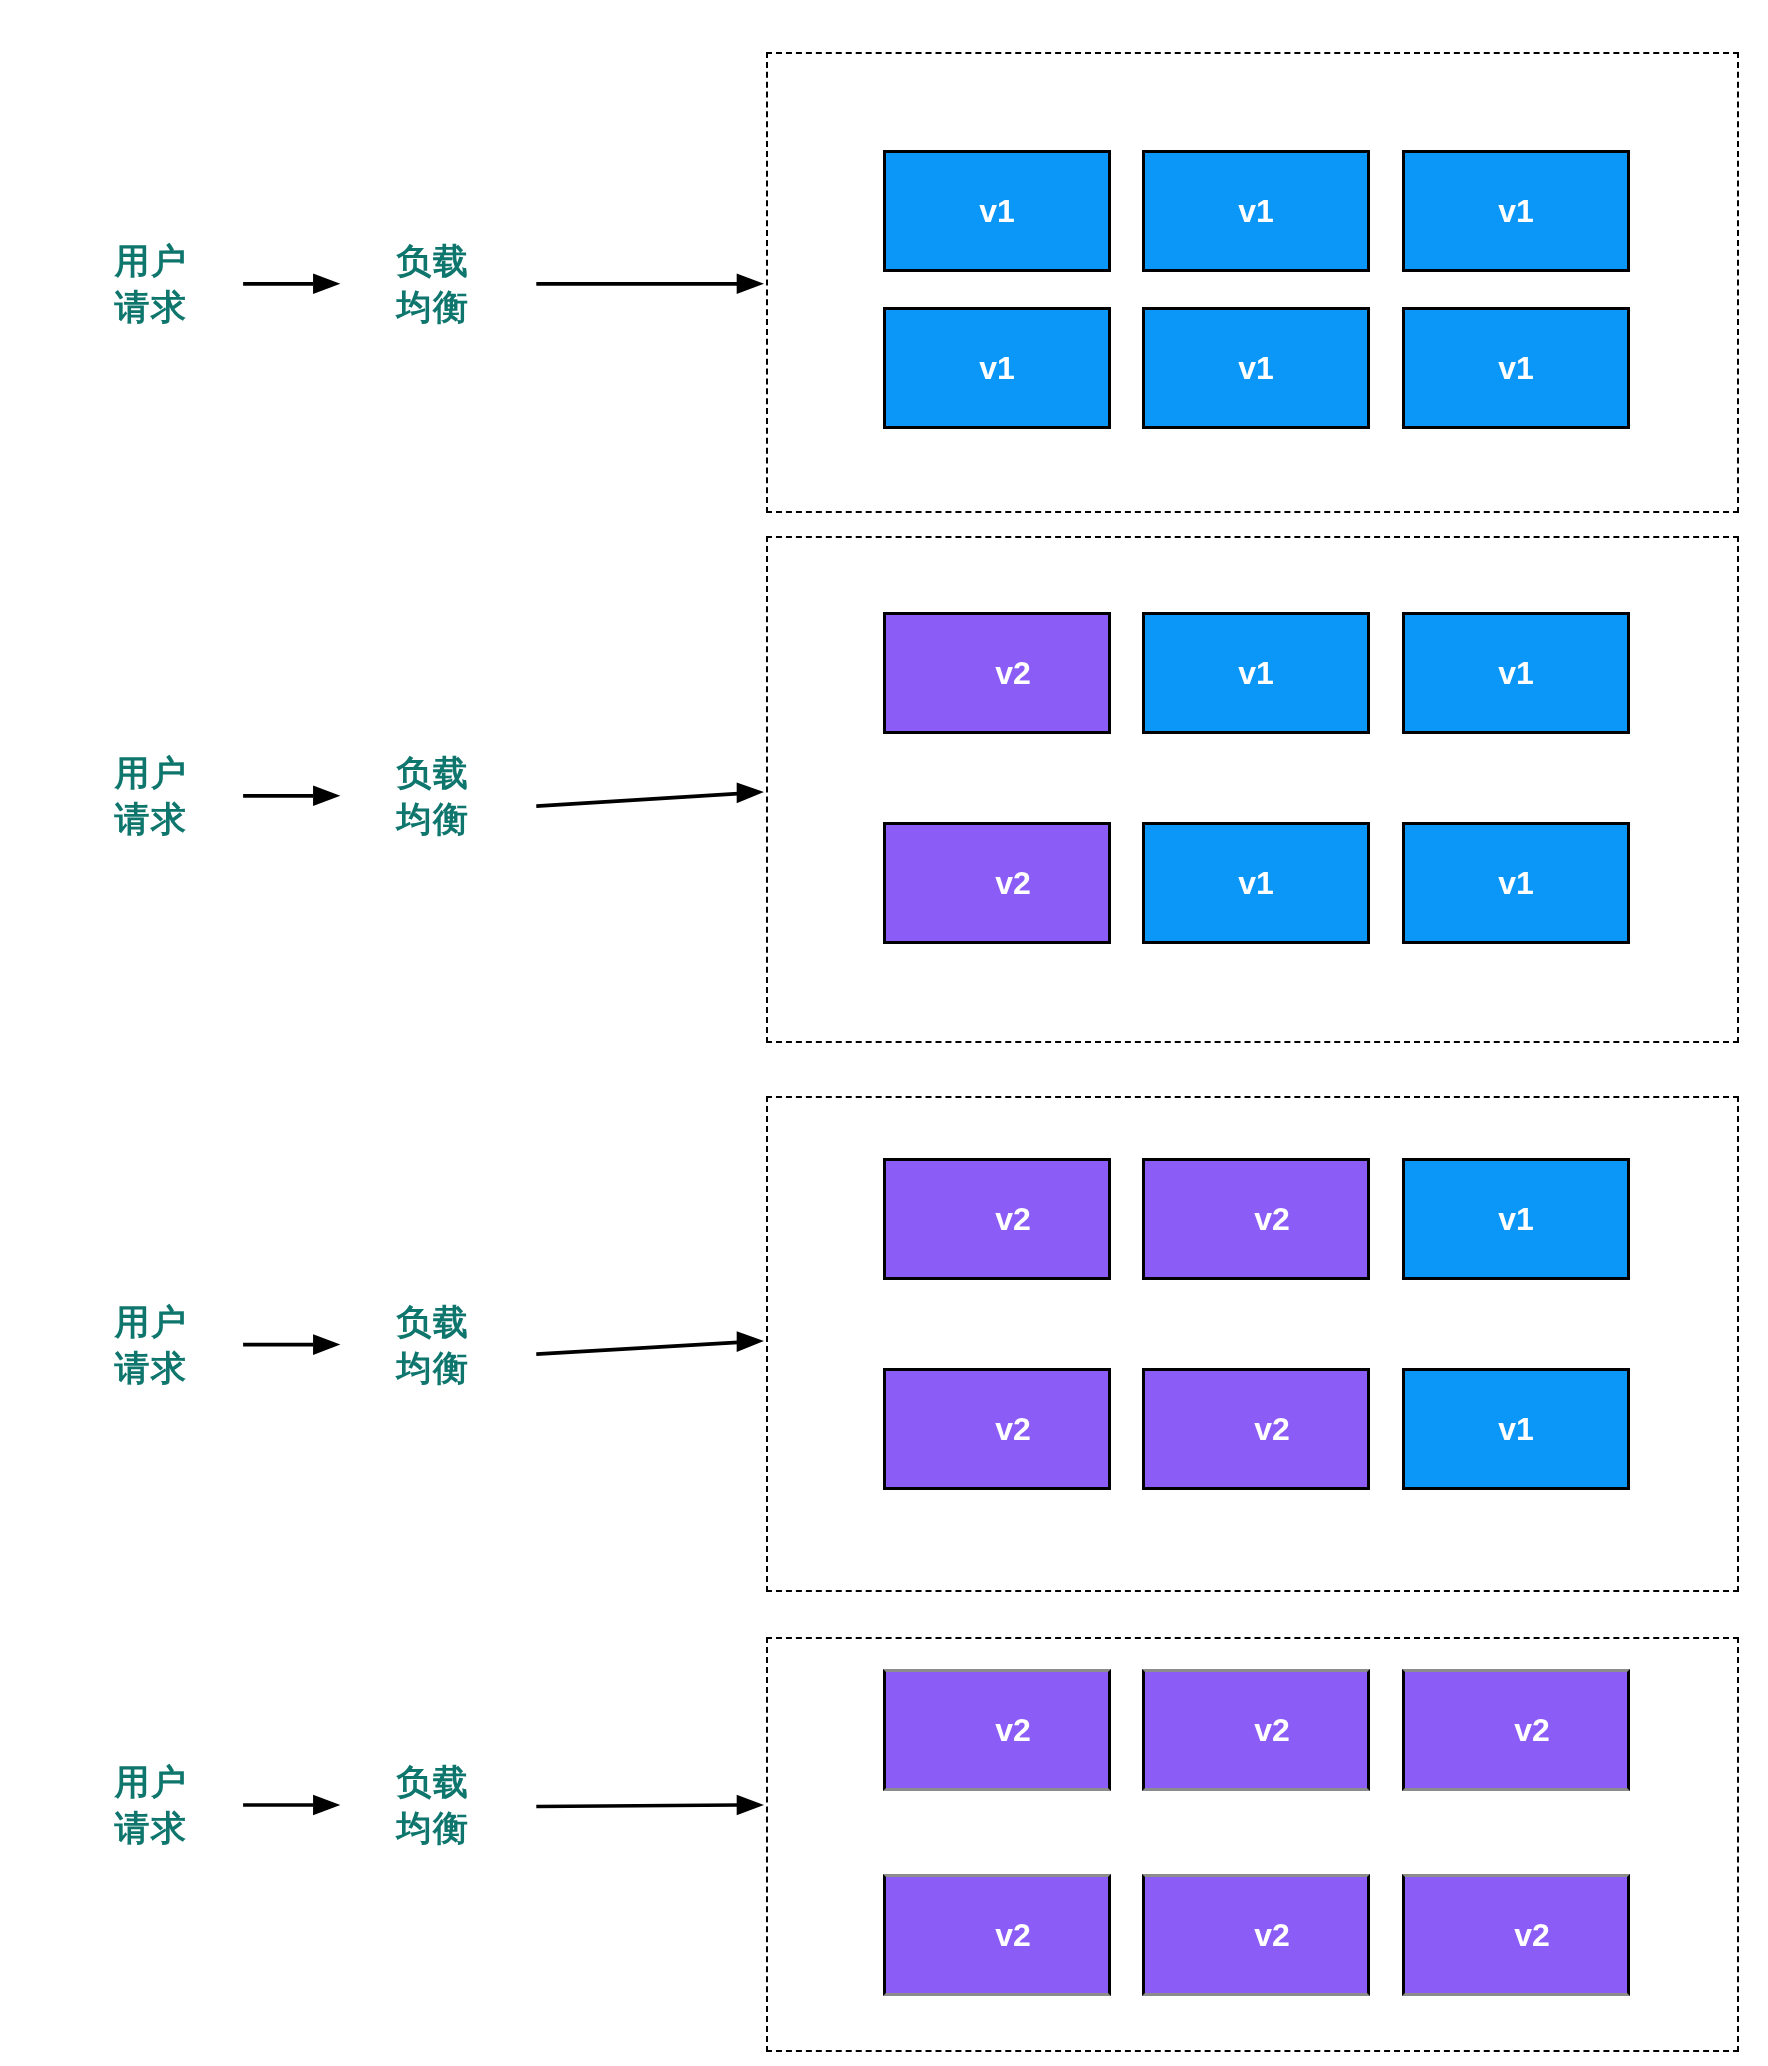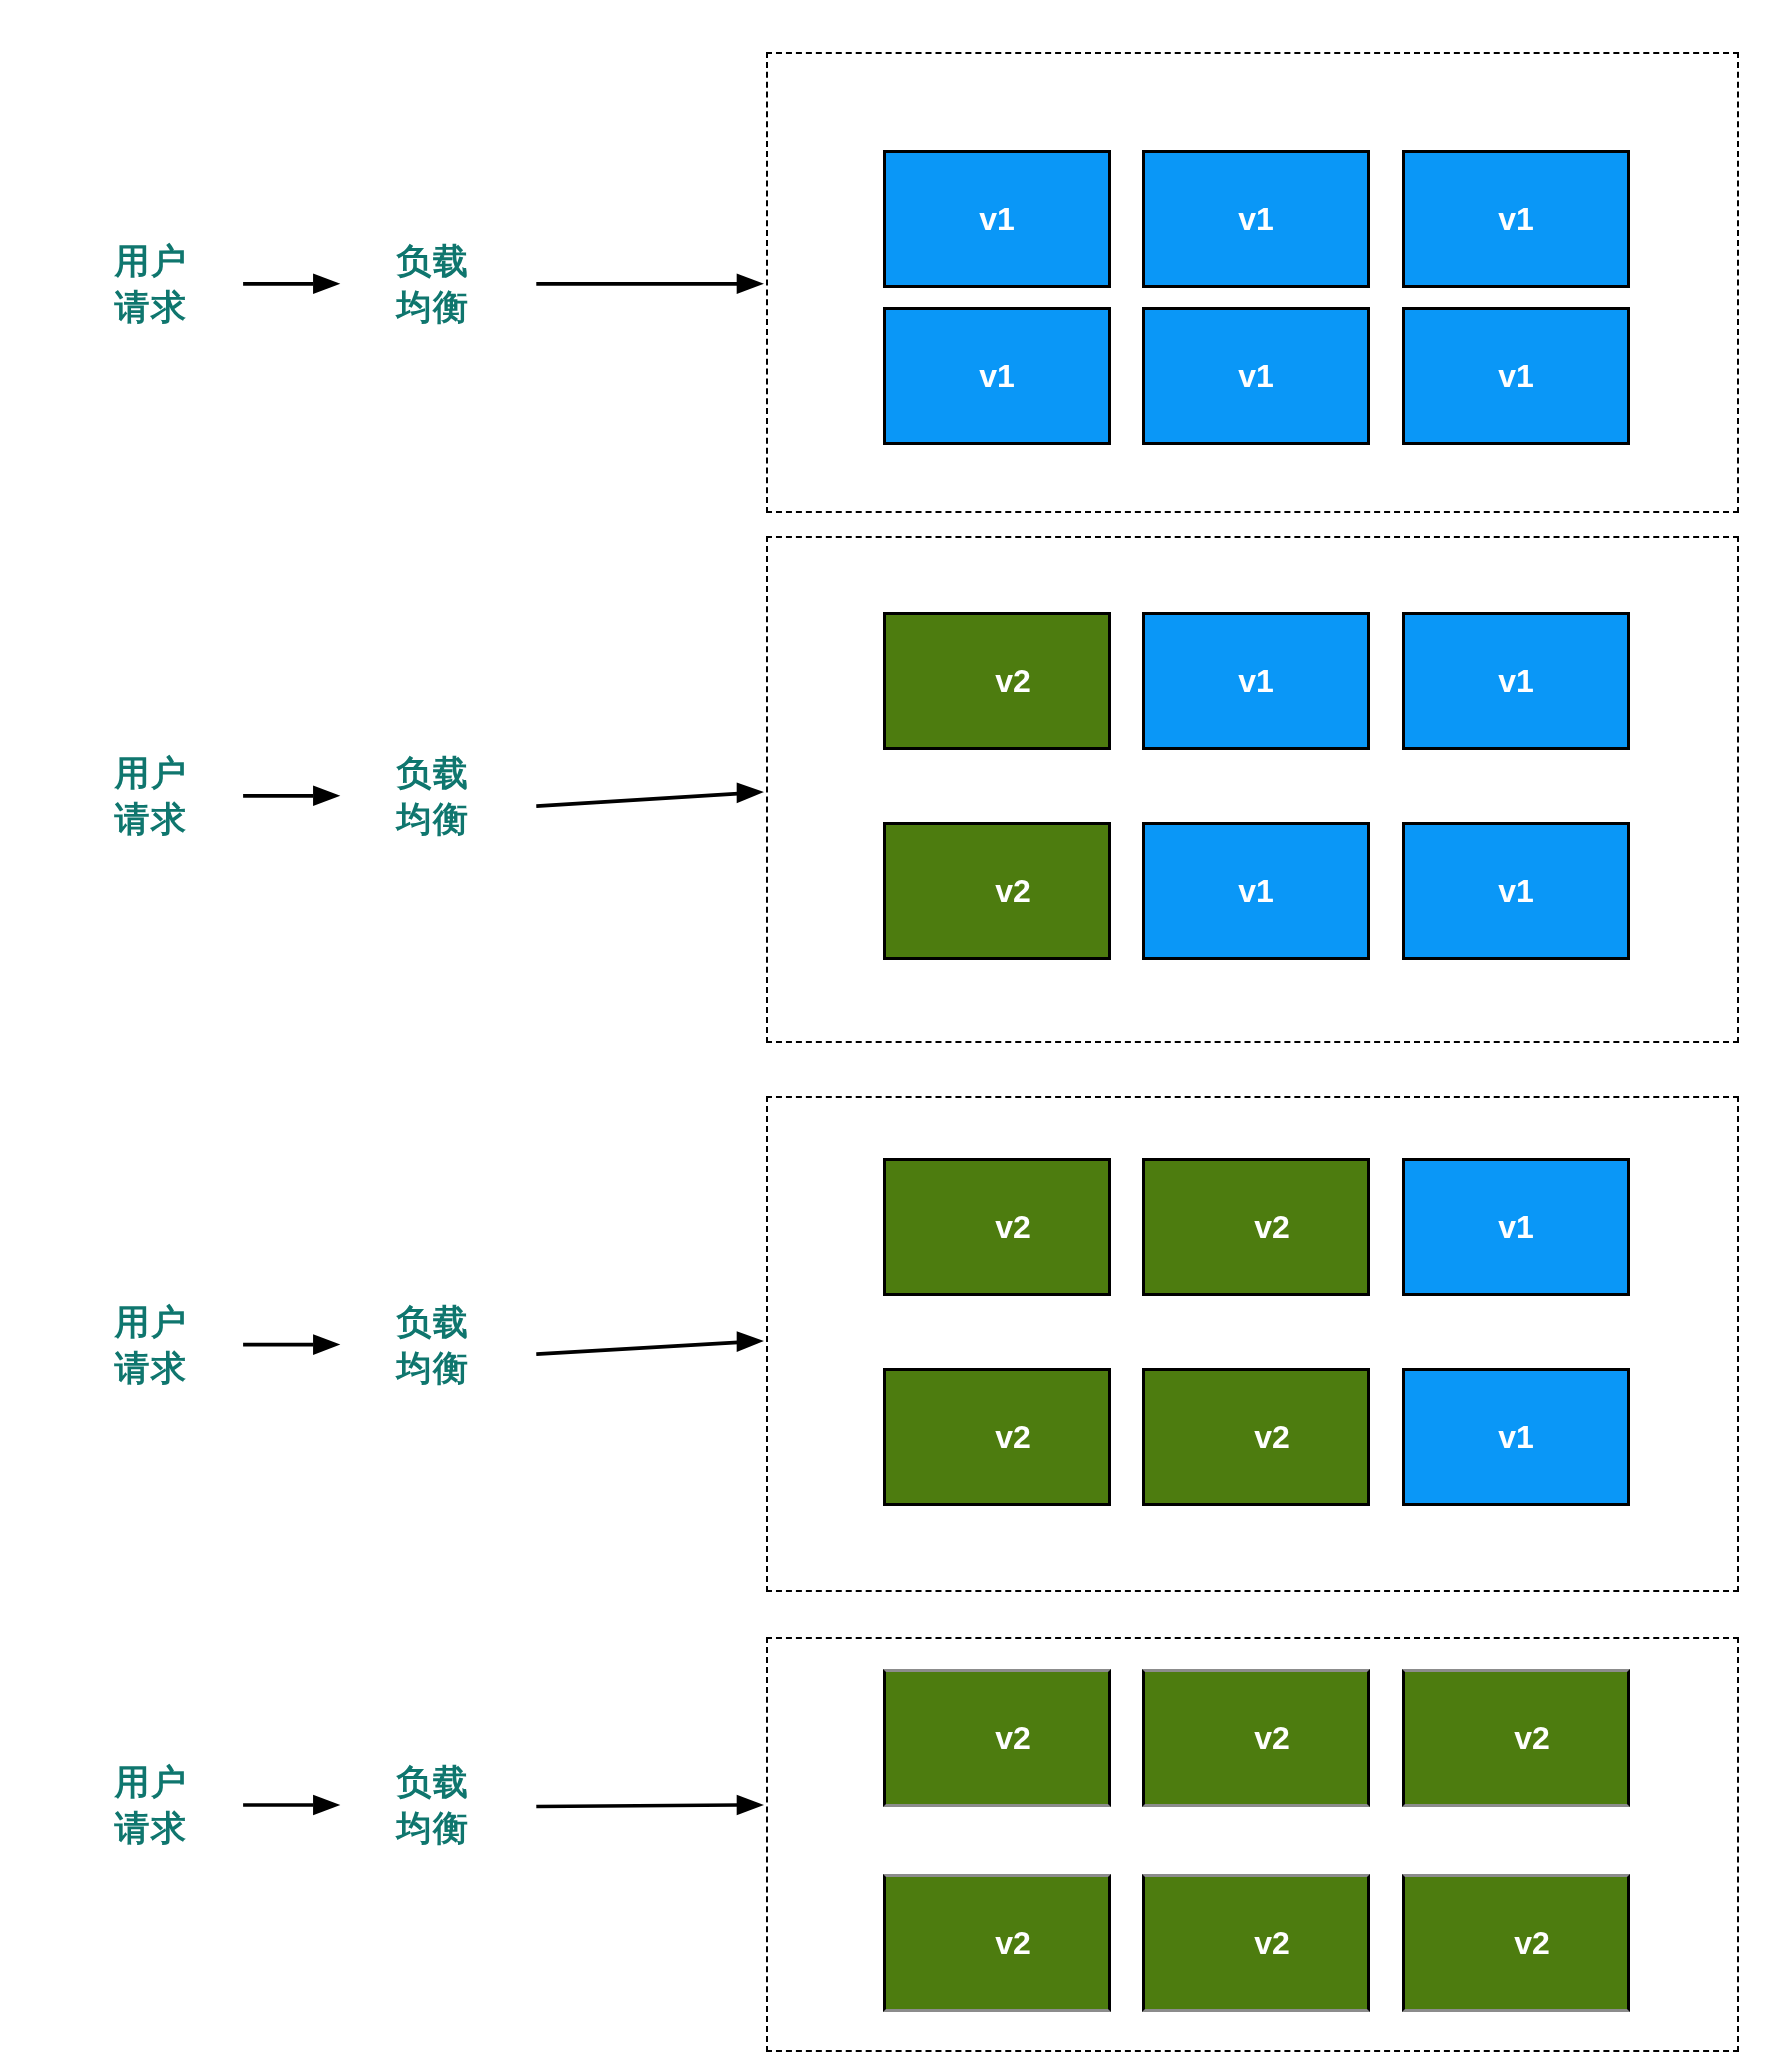--- a/index.html
+++ b/index.html
@@ -51,32 +51,32 @@
     height: 100%;
     box-sizing: border-box;
     border: 2.9px dashed #000000;
     background: #ffffff;
   }
 
   
   .node {
     position: absolute;
     width: 228px;
-    height: 138px;
+    height: 122px;
     box-sizing: border-box;
     border: 3.7px solid #000000;
     display: flex;
     align-items: center;
     justify-content: center;
     font-size: 32px;
     font-weight: 700;
     color: #ffffff;
   }
   .node[data-version="v1"] { background: #0A97F7; }
-  .node[data-version="v2"] { background: #4d7c0f; padding-left: 32px; }
+  .node[data-version="v2"] { background: #8b5cf6; padding-left: 32px; }
 
   .col-1 { left: 115px; }
   .col-2 { left: 374px; }
   .col-3 { left: 634px; }
 
   .stage-1 .row-1 { top: 96px; }
   .stage-1 .row-2 { top: 253px; }
   .stage-2 .row-1 { top: 74px; }
   .stage-2 .row-2 { top: 284px; }
   .stage-3 .row-1 { top: 60px;  }

